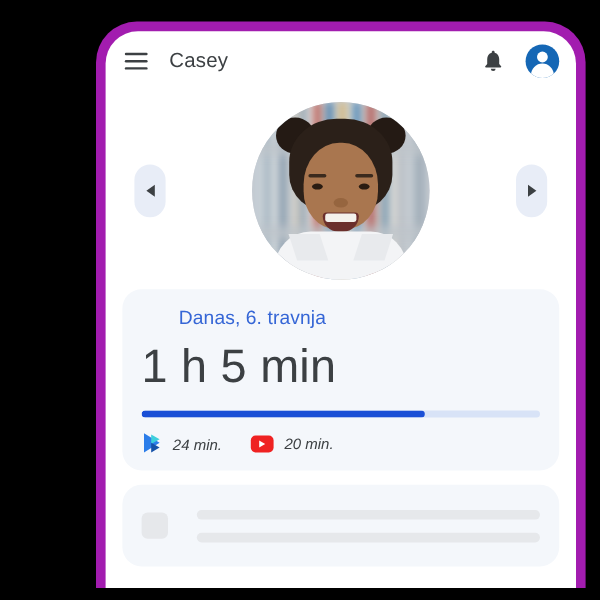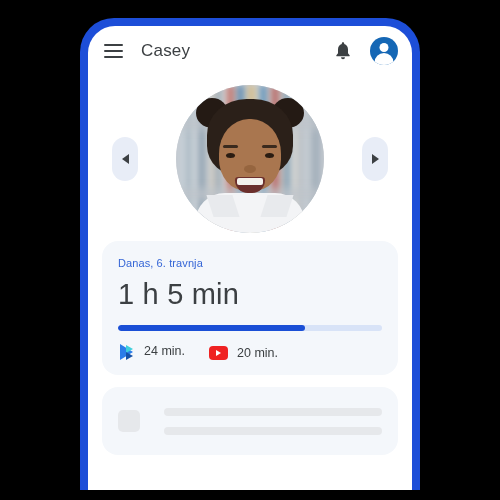--- a/index.html
+++ b/index.html
@@ -13,23 +13,23 @@
     overflow: hidden;
     font-family: "Liberation Sans", sans-serif;
     position: relative;
   }
 
   
   #phone-frame {
     position: absolute;
     left: 80px;
     top: 18px;
-    width: 340px;
+    width: 408px;
     height: 472px;
-    background: #1d4ed8;
+    background: #a21caf;
     border-radius: 34px 34px 0 0;
     box-sizing: border-box;
     padding: 8px 8px 0 8px;
   }
   #phone-screen {
     width: 100%;
     height: 100%;
     background: #ffffff;
     border-radius: 27px 27px 0 0;
     overflow: hidden;
@@ -233,26 +233,27 @@
 
   
   #card-area { padding: 0 14px; }
   .card {
     background: #f4f7fb;
     border-radius: 16px;
     box-sizing: border-box;
   }
   #usage-card { padding: 16px 16px 14px 16px; }
   #usage-date {
-    font-size: 11px;
+    font-size: 16px;
     color: #3566d6;
     letter-spacing: .1px;
+    margin-left: 31px;
   }
   #usage-total {
-    font-size: 29px;
+    font-size: 39px;
     color: #3c4043;
     margin-top: 9px;
     letter-spacing: .2px;
   }
   #progress-track {
     margin-top: 14px;
     height: 6px;
     border-radius: 3px;
     background: #d8e3f7;
     overflow: hidden;
@@ -262,22 +263,23 @@
     border-radius: 3px;
     background: #1a4fd6;
   }
   #app-list {
     margin-top: 13px;
     display: flex;
     align-items: center;
   }
   .app-entry {
     display: flex;
-    align-items: flex-start;
+    align-items: flex-end;
     margin-right: 24px;
+    font-style: italic;
   }
   .app-entry:last-child { margin-right: 0; }
   .app-entry .lbl {
     margin-left: 9px;
     font-size: 12.5px;
     color: #3c4043;
     white-space: nowrap;
   }
   .app-ico { width: 17px; height: 17px; position: relative; flex: 0 0 auto; }
 

